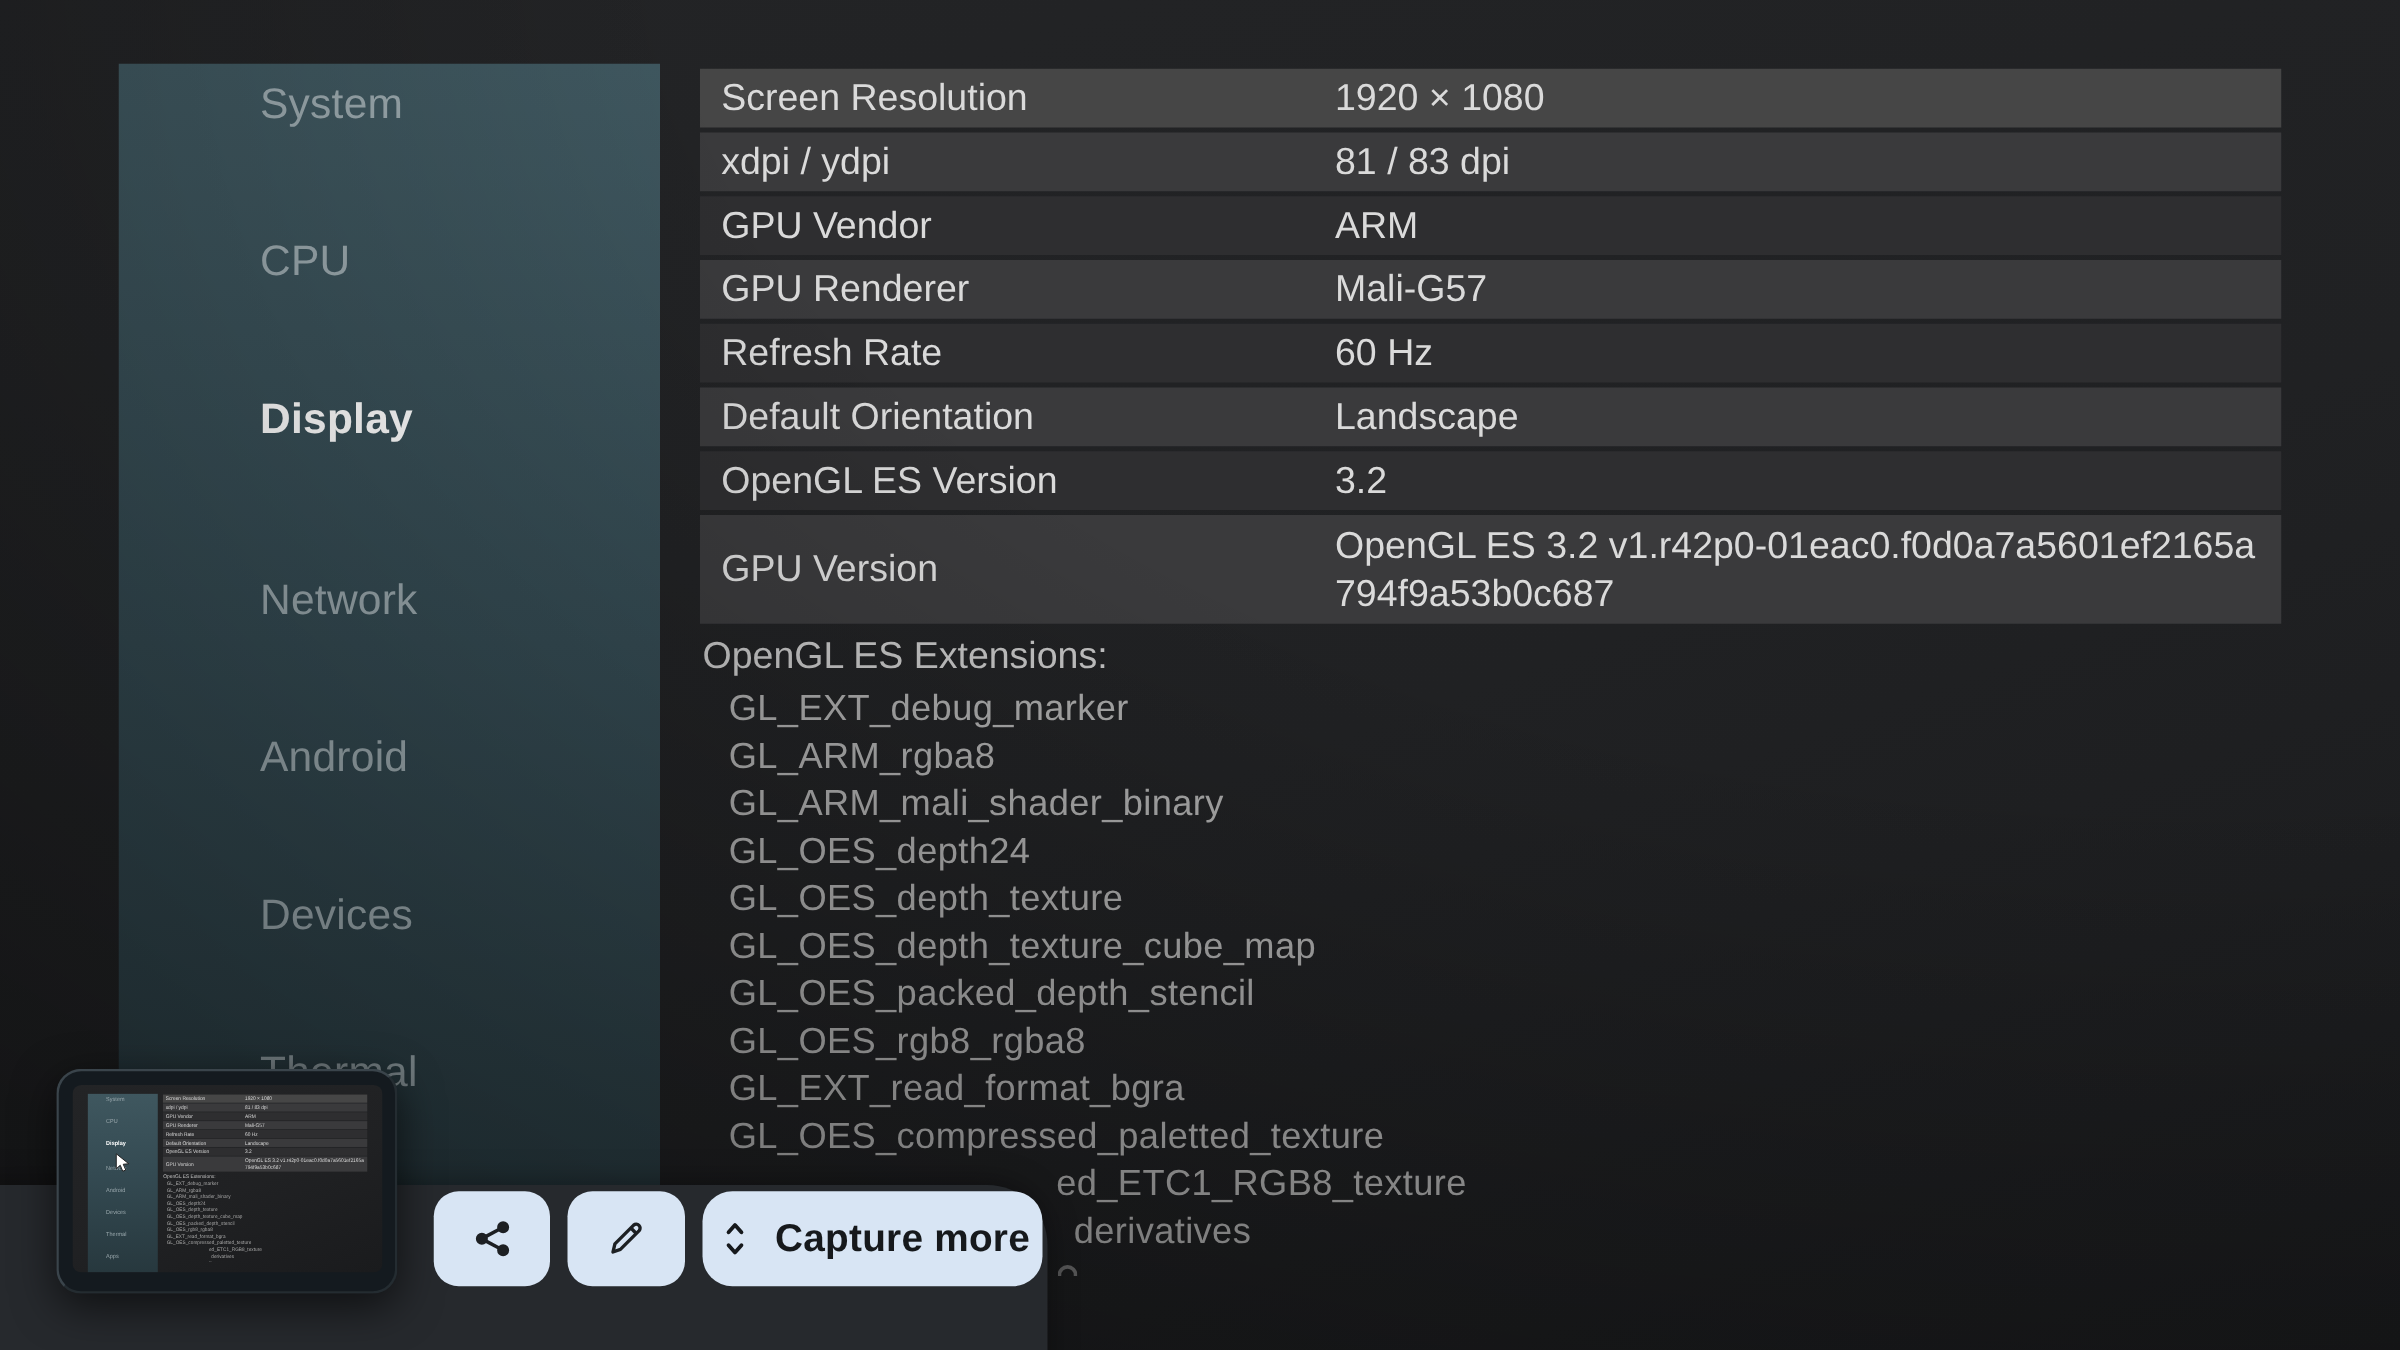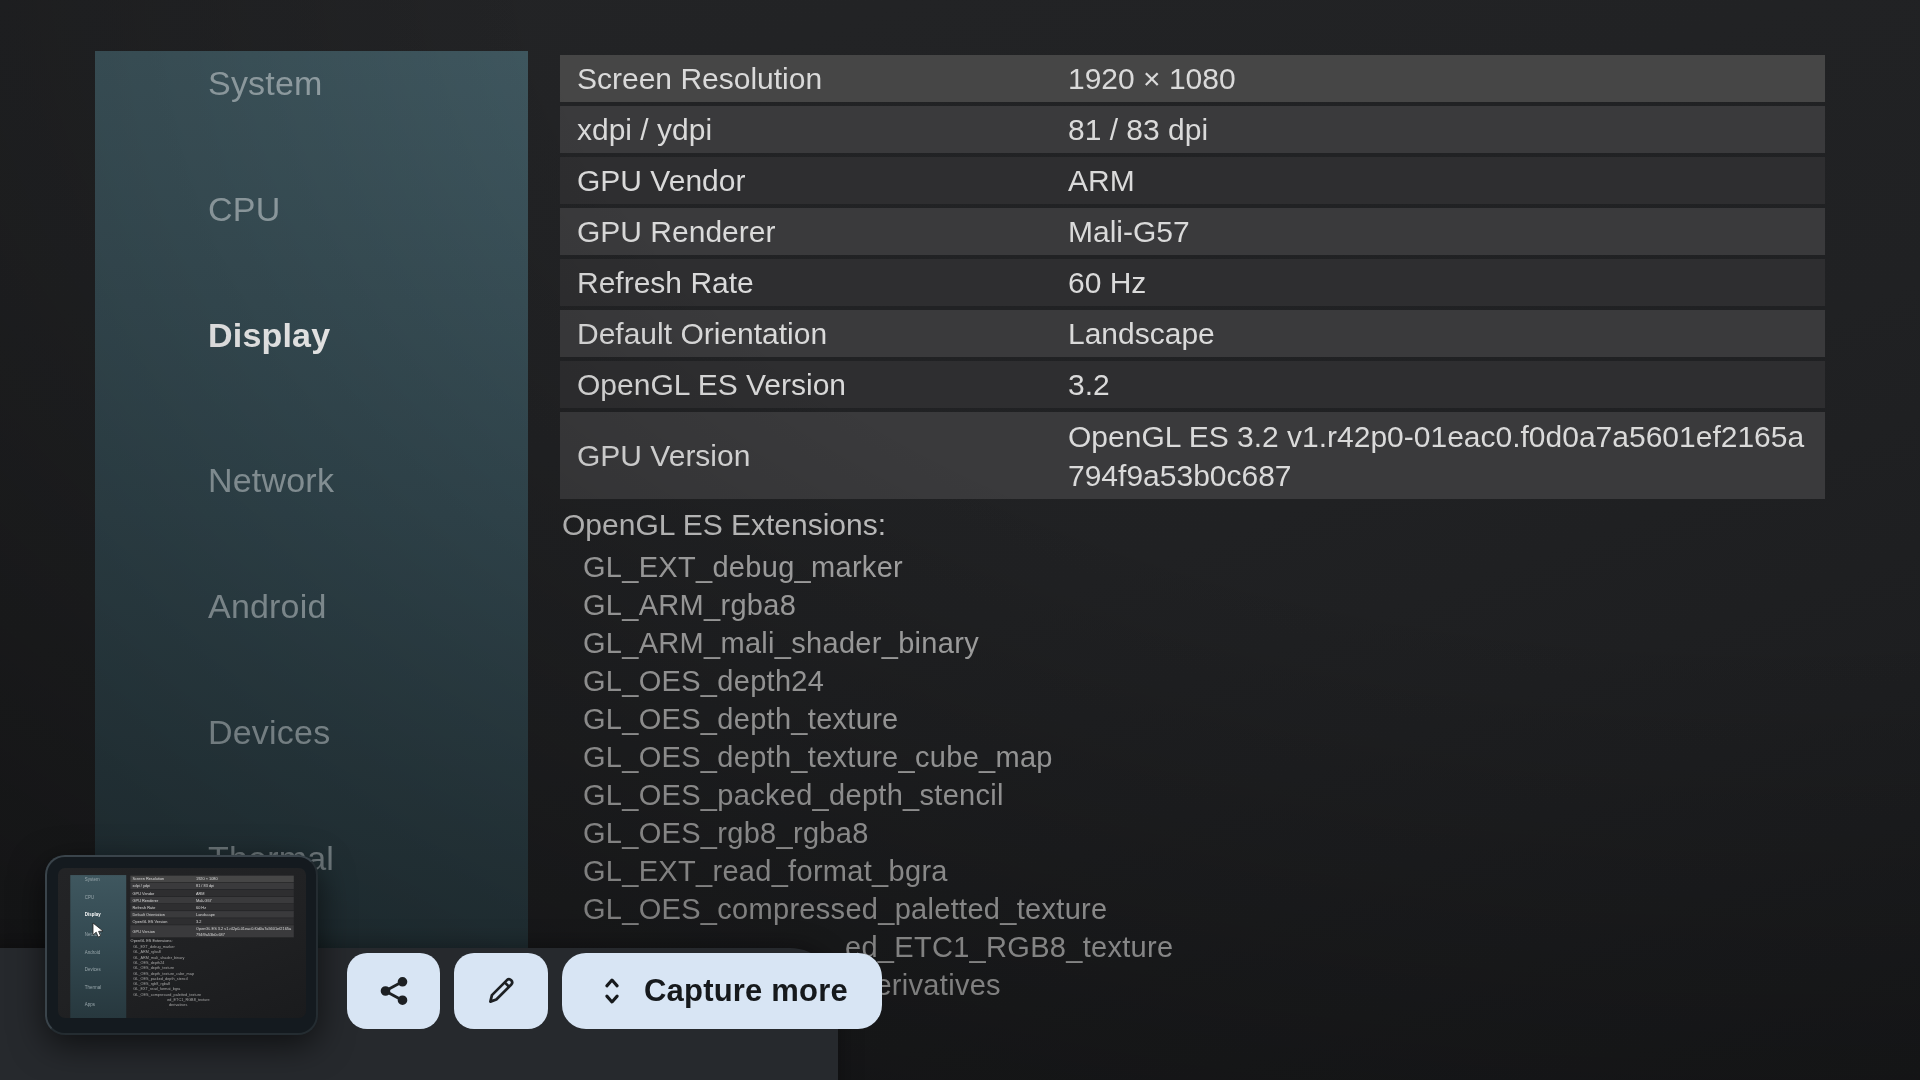--- a/index.html
+++ b/index.html
@@ -57,21 +57,21 @@
          box-shadow:0 10px 34px rgba(0,0,0,.6);}
   .thumb-inner{position:absolute;left:11px;top:11px;width:248px;height:150px;border-radius:7px;overflow:hidden;}
   .thumb-scale{position:absolute;left:0;top:0;width:1920px;height:1080px;
          transform:scale(0.1292,0.1389);transform-origin:0 0;}
   .mini-cursor{position:absolute;left:34px;top:54px;width:14px;height:16px;z-index:3;}
 
   .btn{position:absolute;top:953px;height:76px;border-radius:20px;background:var(--btn);
        display:flex;align-items:center;justify-content:center;border:none;cursor:pointer;}
   .btn-share{left:347px;width:93px;}
   .btn-edit{left:454px;width:94px;}
-  .btn-capture{left:562px;width:320px;border-radius:24px;gap:16px;padding:0 10px;}
+  .btn-capture{left:562px;width:272px;border-radius:24px;gap:16px;padding:0 10px;}
   .btn-capture .cap-label{font-size:31px;font-weight:bold;color:#16191c;letter-spacing:.2px;}
   .icon{display:block;}
 </style>
 </head>
 <body>
 
 <div id="app-slot">
   <div class="screen">
     <div class="sidebar">
       <div class="side-items">

